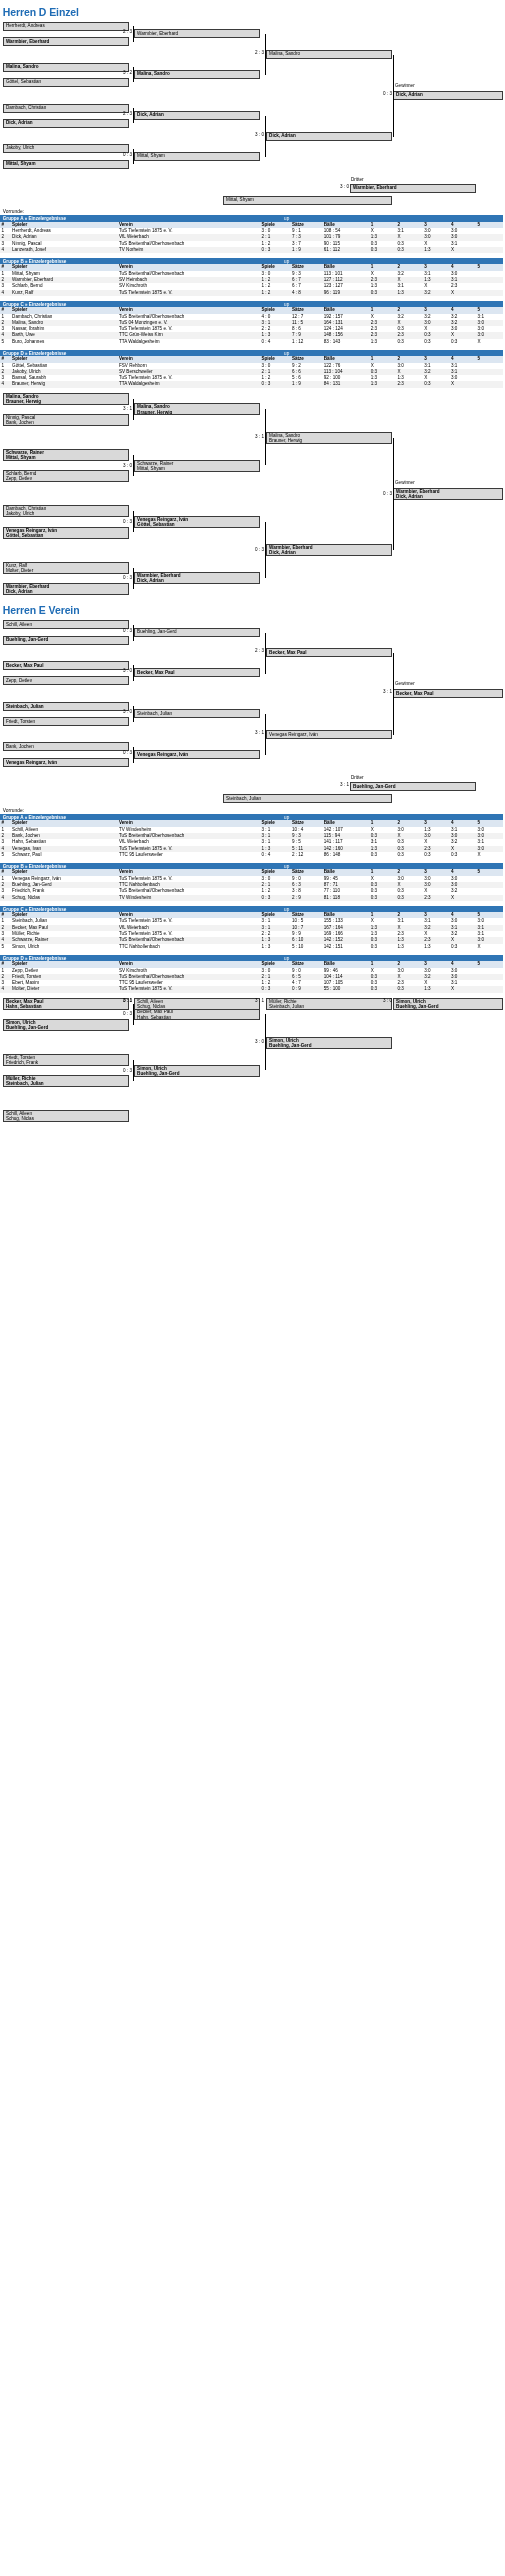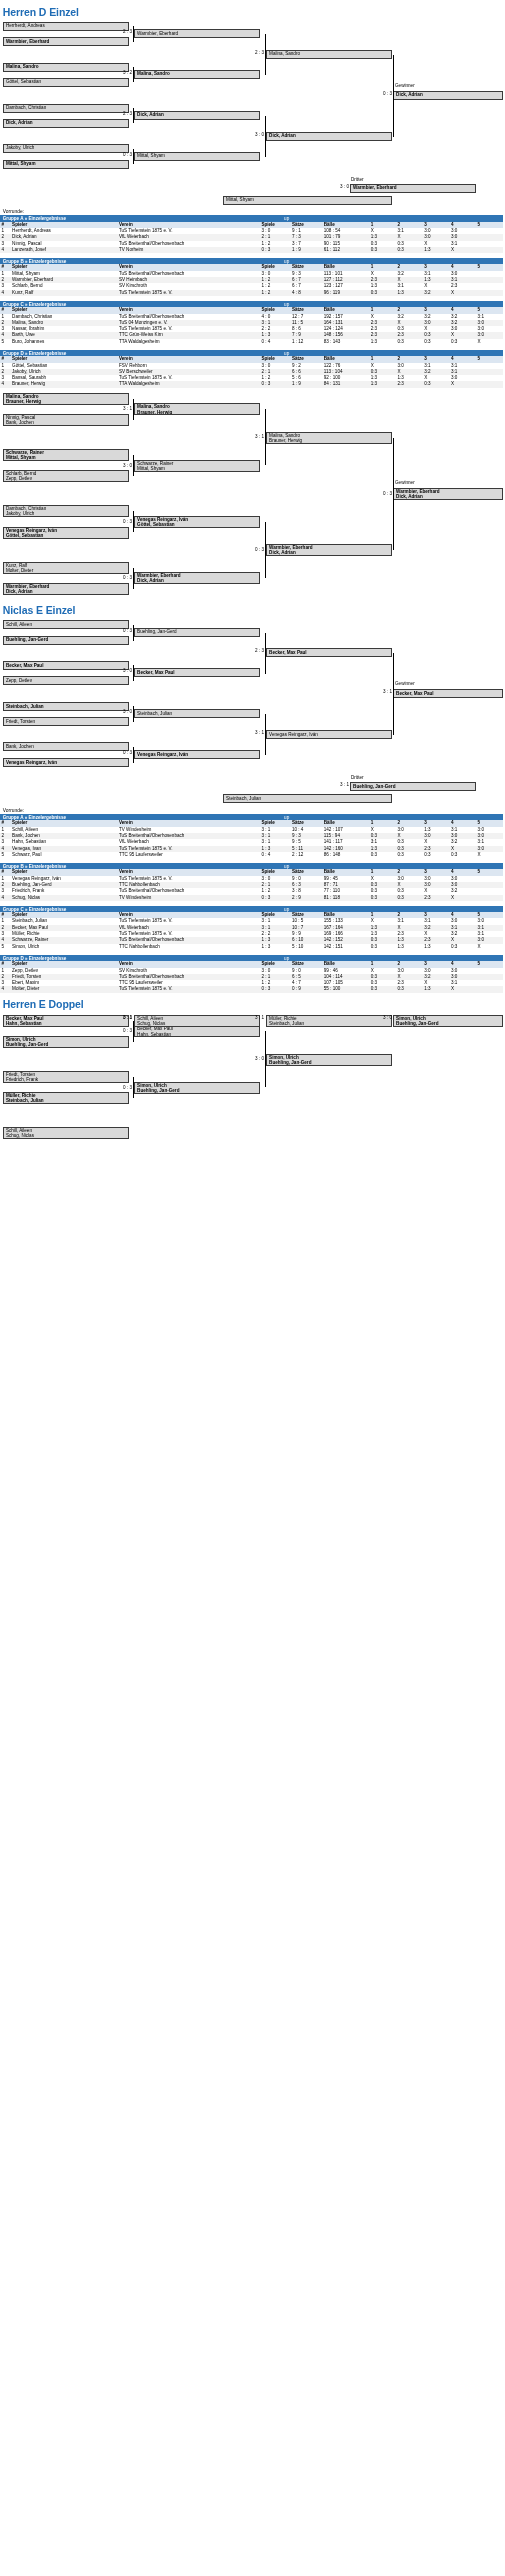--- a/index.html
+++ b/index.html
@@ -564,21 +564,21 @@
       <div class="bk-score" style="left: 247px; top: 154px; width: 17px; height: 6.3px;">0 : 3</div>
       <div class="bk-line-v" style="left: 265px; top: 129px; width: 0px; height: 56px;"></div>
       <div class="bk-label" style="left: 395px; top: 87px; height: 6.3px;">Gewinner</div>
       <div class="bk-box bold two" style="left: 393px; top: 95px; width: 110px; height: 12px;">
         <span>Warmbier, Eberhard</span>
         <span>Dick, Adrian</span>
       </div>
       <div class="bk-score" style="left: 375px; top: 98px; width: 17px; height: 6.3px;">0 : 3</div>
       <div class="bk-line-v" style="left: 393px; top: 45px; width: 0px; height: 112px;"></div>
     </div>
-    <h1 class="section-title">Niclas E Einzel</h1>
+    <h1 class="section-title">Herren E Verein</h1>
     <div class="bracket" style="height: 183px;">
       <div class="bk-box" style="left: 2.8px; top: 0px; width: 126px; height: 9px;">
         <span>Schill, Aileen</span>
       </div>
       <div class="bk-box bold" style="left: 2.8px; top: 15.5px; width: 126px; height: 9px;">
         <span>Buehling, Jan-Gerd</span>
       </div>
       <div class="bk-box bold" style="left: 2.8px; top: 41px; width: 126px; height: 9px;">
         <span>Becker, Max Paul</span>
       </div>
@@ -970,21 +970,20 @@
             <td class="c-ba">55 : 100</td>
             <td class="c-m">0:3</td>
             <td class="c-m">0:3</td>
             <td class="c-m">1:3</td>
             <td class="c-m">X</td>
             <td class="c-m"></td>
           </tr>
         </tbody>
       </table>
     </div>
-    <h1 class="section-title">Herren E Doppel</h1>
     <div class="bracket" style="height: 129px;">
       <div class="bk-box bold two" style="left: 2.8px; top: 0px; width: 126px; height: 12px;">
         <span>Becker, Max Paul</span>
         <span>Hahn, Sebastian</span>
       </div>
       <div class="bk-box bold two" style="left: 2.8px; top: 21px; width: 126px; height: 12px;">
         <span>Simon, Ulrich</span>
         <span>Buehling, Jan-Gerd</span>
       </div>
       <div class="bk-box two" style="left: 2.8px; top: 56px; width: 126px; height: 12px;">

